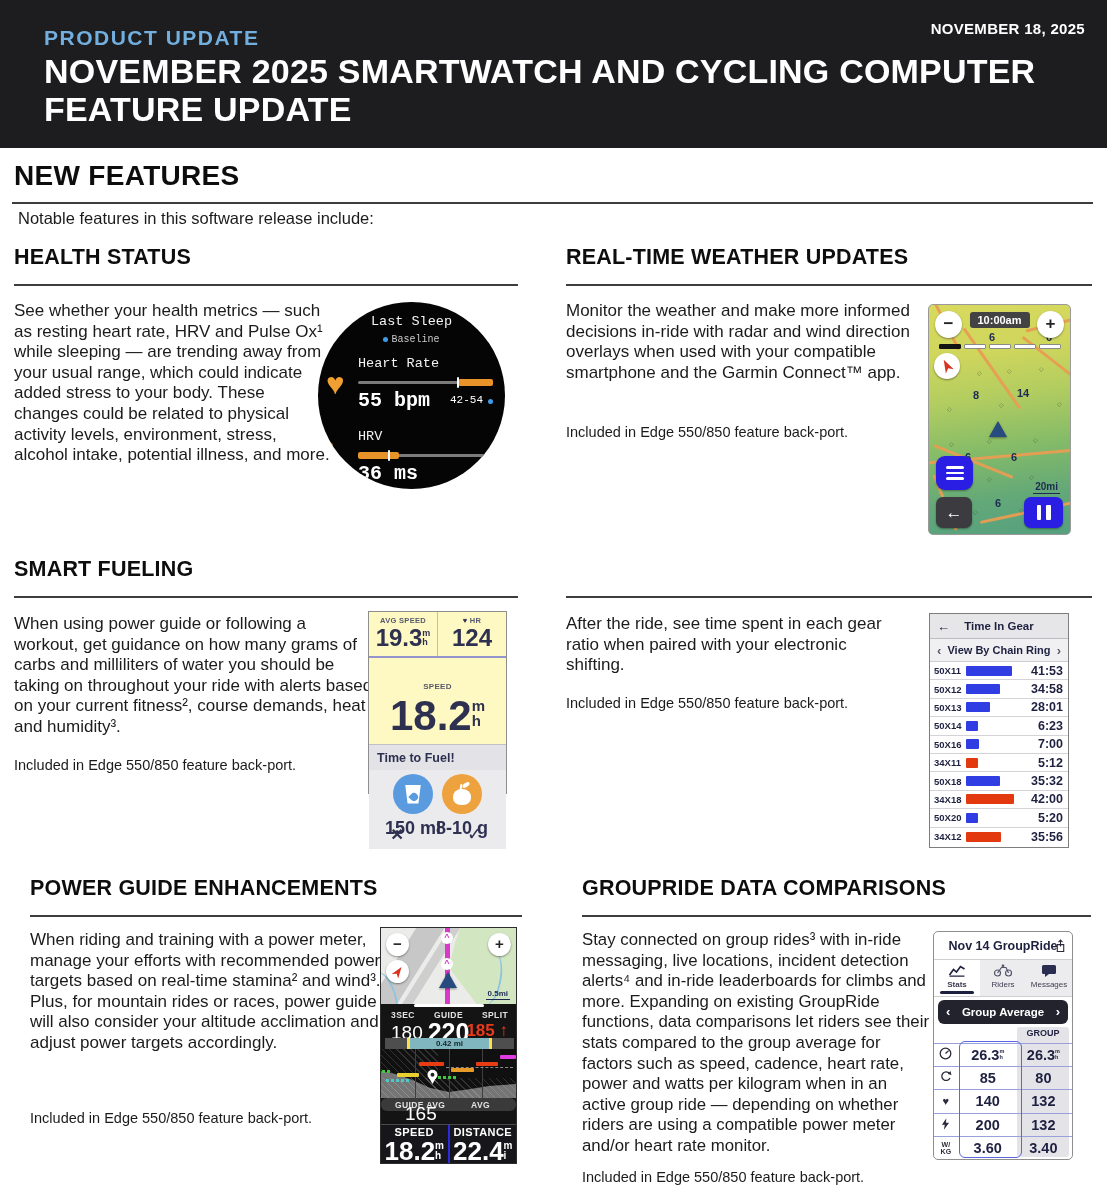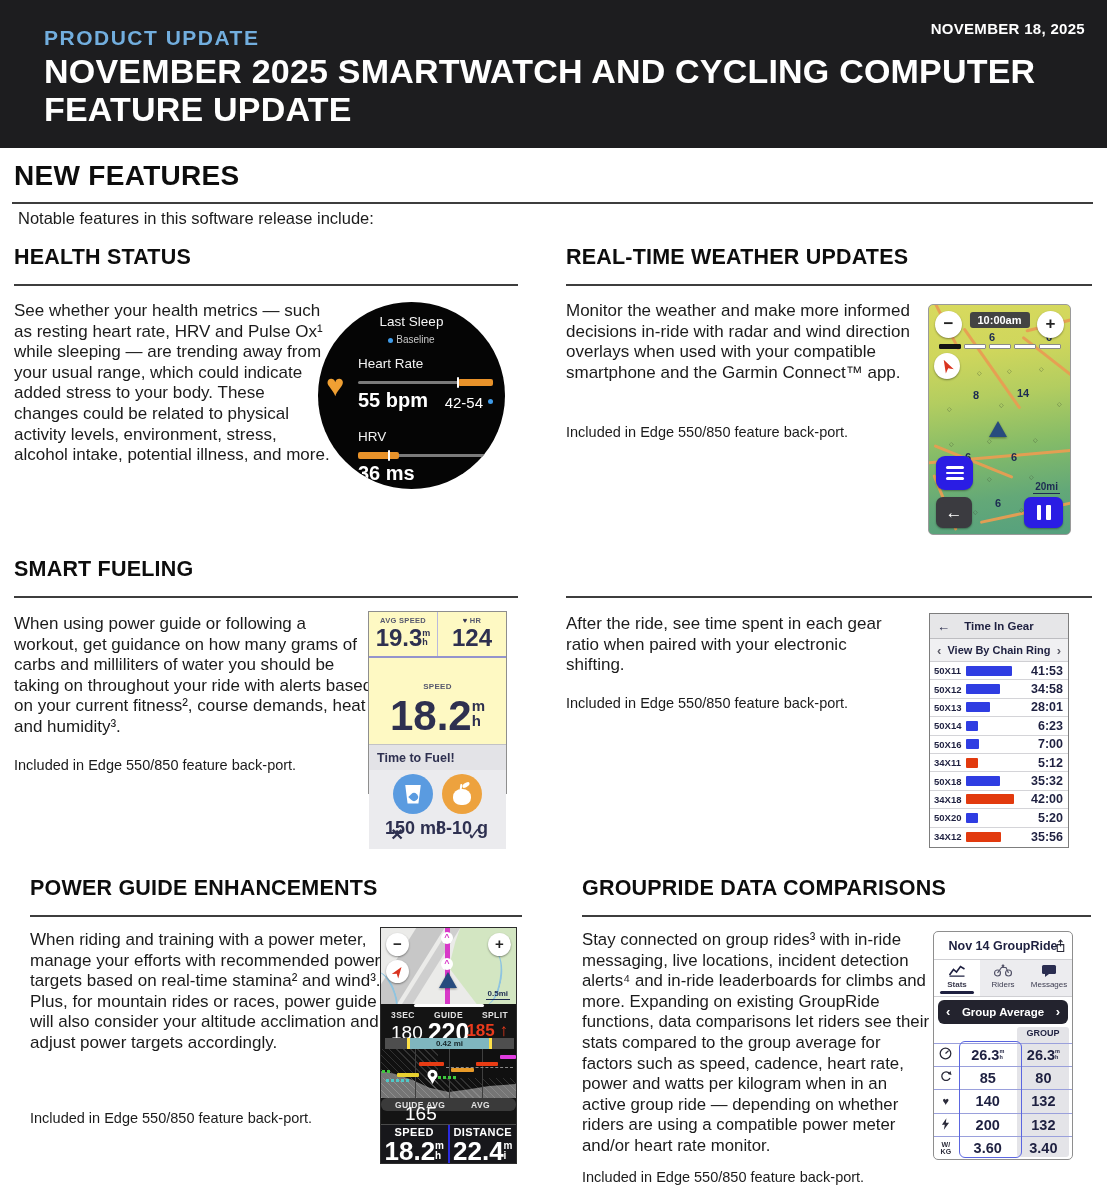--- a/index.html
+++ b/index.html
@@ -16,27 +16,27 @@
   .h2 { position:absolute; font-size:28px; font-weight:bold; color:#0d0d0d; letter-spacing:.3px; }
   .h3 { position:absolute; font-size:21.5px; font-weight:bold; color:#0d0d0d; letter-spacing:.2px; }
   .rule { position:absolute; height:2px; background:#3d3d3d; }
   .rule-thin { position:absolute; height:1.5px; background:#3d3d3d; }
   .body-text { position:absolute; font-size:17px; line-height:20.6px; color:#1b1b1b; }
   .note { position:absolute; font-size:14.5px; color:#1b1b1b; }
   .intro { position:absolute; font-size:16.5px; color:#1b1b1b; }
 
   
   .watch { position:absolute; left:318px; top:302px; width:187px; height:187px; background:#050505; border-radius:50%; overflow:hidden; color:#fff; }
-  .watch .abs { position:absolute; }
+  .watch .abs { position:absolute;font-family:Liberation Mono, monospace; }
   .w-title { top:12px; left:0; width:100%; text-align:center; font-size:13.5px; color:#f5f5f5; }
   .w-legend { top:32px; left:0; width:100%; text-align:center; font-size:10px; color:#c9c9c9; }
   .dot-blue { display:inline-block; width:5px; height:5px; border-radius:50%; background:#3f9be8; vertical-align:middle; margin-right:3px; }
   .w-label { font-size:13.5px; color:#f2f2f2; }
   .w-value { font-size:20px; font-weight:bold; color:#fff; }
-  .w-range { font-size:15px; color:#fff; }
+  .w-range { font-size:11px; color:#fff; }
   .w-track { position:absolute; height:3px; background:#7b7b7b; border-radius:2px; }
   .w-seg { position:absolute; top:-2px; height:7px; background:#e8922a; border-radius:2px; }
   .w-tick { position:absolute; top:-4px; width:2.5px; height:11px; background:#fff; border-radius:1px; }
   .heart-glyph { color:#f0a033; }
 
   
   .wmap { position:absolute; left:928px; top:304px; width:143px; height:231px; border:1px solid #9a9a9a; border-radius:5px; overflow:hidden;
           background:linear-gradient(172deg,#d8da5e 0%,#cfd65c 22%,#b3cd60 40%,#84bb68 62%,#63a878 82%,#55a07e 100%); }
   .wmap .abs { position:absolute; }
   .wroad { position:absolute; height:3px; background:#e89d52; border-radius:2px; opacity:.95; }

